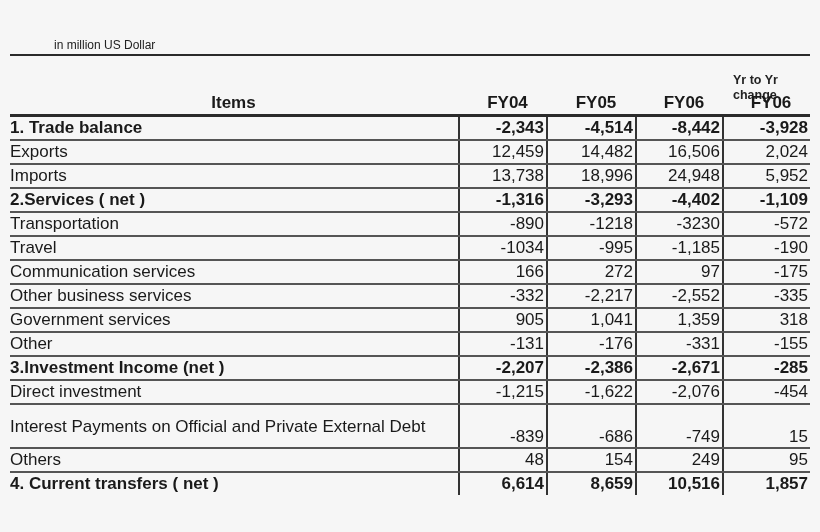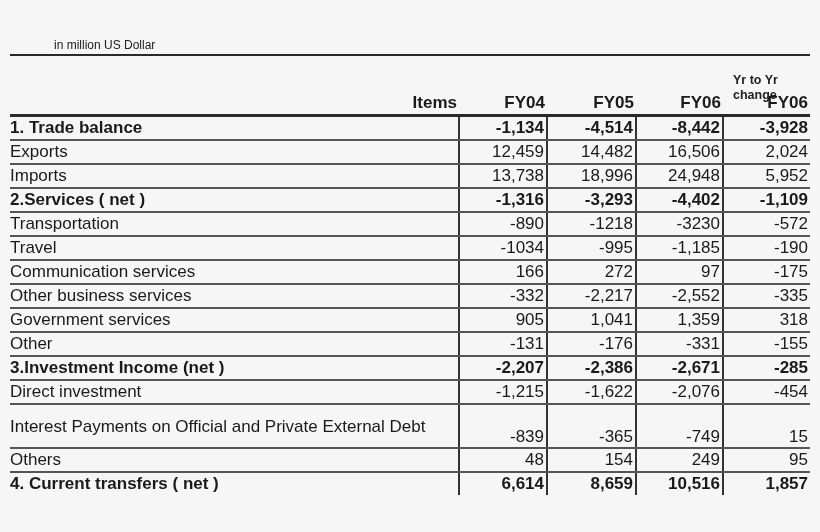--- a/index.html
+++ b/index.html
@@ -36,21 +36,21 @@
   th, td {
     padding: 0 2px 0 0;
     font-size: 17px;
     height: 22px;
     line-height: 22px;
     white-space: nowrap;
     overflow: hidden;
   }
   thead th {
     font-weight: bold;
-    text-align: right;
+    text-align: center;
     border-bottom: 3px solid #2a2a2a;
     height: 21px;
     padding-left: 0;
   }
   thead th.num { padding-left: 11px; }
   tbody td {
     border-bottom: 2px solid #555;
   }
   tbody td.num {
     text-align: right;
@@ -85,21 +85,21 @@
       <th>Items</th>
       <th class="num">FY04</th>
       <th class="num">FY05</th>
       <th class="num">FY06</th>
       <th class="num">FY06</th>
     </tr>
   </thead>
   <tbody id="tbody">
       <tr class="bold">
         <td class="label">1. Trade balance</td>
-        <td class="num">-1,134</td>
+        <td class="num">-2,343</td>
         <td class="num">-4,514</td>
         <td class="num">-8,442</td>
         <td class="num">-3,928</td>
       </tr>
       <tr class="">
         <td class="label">Exports</td>
         <td class="num">12,459</td>
         <td class="num">14,482</td>
         <td class="num">16,506</td>
         <td class="num">2,024</td>
@@ -170,21 +170,21 @@
       <tr class="">
         <td class="label">Direct investment</td>
         <td class="num">-1,215</td>
         <td class="num">-1,622</td>
         <td class="num">-2,076</td>
         <td class="num">-454</td>
       </tr>
       <tr class="tall">
         <td class="label">Interest Payments on Official and Private External Debt</td>
         <td class="num">-839</td>
-        <td class="num">-365</td>
+        <td class="num">-686</td>
         <td class="num">-749</td>
         <td class="num">15</td>
       </tr>
       <tr class="">
         <td class="label">Others</td>
         <td class="num">48</td>
         <td class="num">154</td>
         <td class="num">249</td>
         <td class="num">95</td>
       </tr>

